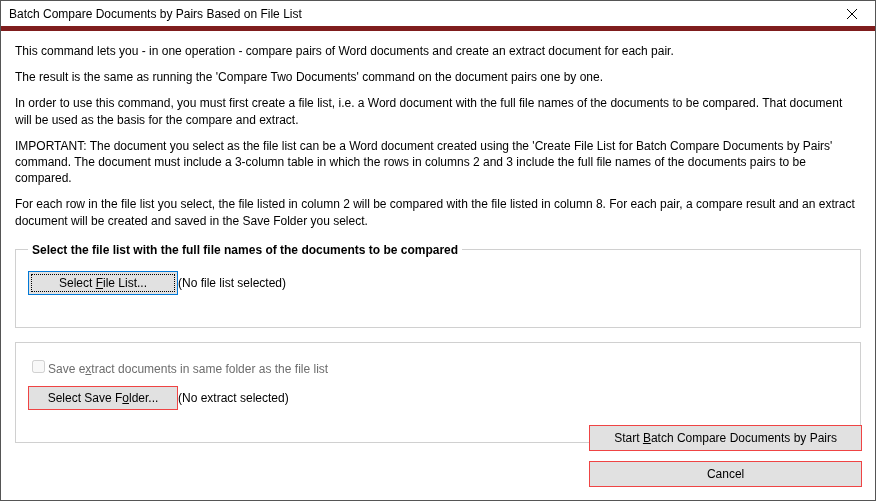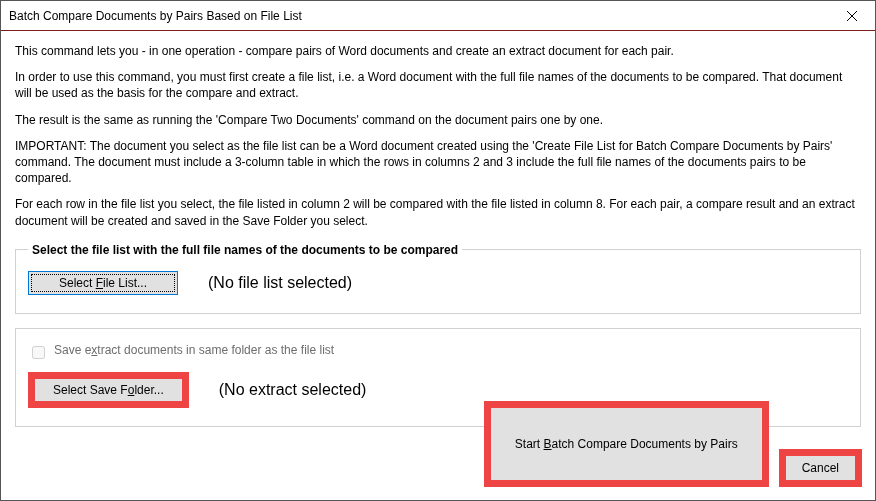--- a/index.html
+++ b/index.html
@@ -13,112 +13,111 @@
     height: 501px;
     overflow: hidden;
     border: 1px solid #555;
   }
   .titlebar {
     display: flex;
     align-items: center;
     justify-content: space-between;
     height: 30px;
     padding: 0 0 0 8px;
-    border-bottom: 1px solid #7f1d1d;
+    border-bottom: 5px solid #7f1d1d;
   }
   .close-btn {
     width: 46px;
     height: 30px;
     display: flex;
     align-items: center;
     justify-content: center;
     cursor: default;
   }
   .close-btn svg { width: 10px; height: 10px; }
   .content {
     padding: 12px 14px 10px 14px;
   }
   .para {
     margin: 0 0 10px 0;
     line-height: 1.35;
   }
   fieldset.group {
     border: 1px solid #d0d0d0;
     margin: 14px 0 0 0;
-    padding: 14px 12px 18px 12px;
+    padding: 14px 12px 32px 12px;
     position: relative;
   }
   fieldset.group legend {
     font-weight: bold;
     font-size: 12px;
     padding: 0 4px;
   }
   .row {
     display: flex;
     align-items: center;
-    gap: 30px;
   }
   .btn {
     font-family: inherit;
     font-size: 12px;
     background: #e1e1e1;
-    border: 7px solid #ef4444;
+    border: 1px solid #ef4444;
     padding: 4px 18px;
     min-width: 150px;
     text-align: center;
     cursor: default;
   }
   .btn.focusring {
     outline: 1px dotted #000;
     outline-offset: -4px;
     border: 1px solid #0078d7;
   }
   .status-text {
-    font-size: 16px;
+    font-size: 12px;
   }
   .checkbox-row {
     display: flex;
-    align-items: flex-start;
-    gap: 6px;
+    align-items: flex-end;
     margin-bottom: 10px;
     color: #6d6d6d;
   }
   .checkbox-row input[type="checkbox"] {
     width: 13px;
     height: 13px;
   }
   .footer {
     position: absolute;
     bottom: 14px;
     right: 14px;
     display: flex;
     gap: 10px;
+    flex-direction: column;
   }
   .footer .btn { min-width: 0; padding: 5px 20px; }
   .footer .btn.primary { padding: 5px 24px; }
-  .footer .btn.cancel { padding: 5px 16px; margin-top: 48px; }
+  .footer .btn.cancel { padding: 5px 16px; }
   .underline-accesskey { text-decoration: underline; }
 </style>
 </head>
 <body>
 
 <div class="titlebar">
   <span>Batch Compare Documents by Pairs Based on File List</span>
   <div class="close-btn">
     <svg viewBox="0 0 10 10">
       <line x1="0" y1="0" x2="10" y2="10" stroke="#000" stroke-width="1"></line>
       <line x1="10" y1="0" x2="0" y2="10" stroke="#000" stroke-width="1"></line>
     </svg>
   </div>
 </div>
 
 <div class="content">
   <p class="para">This command lets you - in one operation - compare pairs of Word documents and create an extract document for each pair.</p>
+  <p class="para">The result is the same as running the 'Compare Two Documents' command on the document pairs one by one.</p>
   <p class="para">In order to use this command, you must first create a file list, i.e. a Word document with the full file names of the documents to be compared. That document will be used as the basis for the compare and extract.</p>
-  <p class="para">The result is the same as running the 'Compare Two Documents' command on the document pairs one by one.</p>
   <p class="para">IMPORTANT: The document you select as the file list can be a Word document created using the 'Create File List for Batch Compare Documents by Pairs' command. The document must include a 3-column table in which the rows in columns 2 and 3 include the full file names of the documents pairs to be compared.</p>
   <p class="para">For each row in the file list you select, the file listed in column 2 will be compared with the file listed in column 8. For each pair, a compare result and an extract document will be created and saved in the Save Folder you select.</p>
 
   <fieldset class="group">
     <legend>Select the file list with the full file names of the documents to be compared</legend>
     <div class="row">
       <button class="btn focusring">
         <span>Select </span><span class="underline-accesskey">F</span><span>ile List...</span>
       </button>
       <span class="status-text">(No file list selected)</span>

